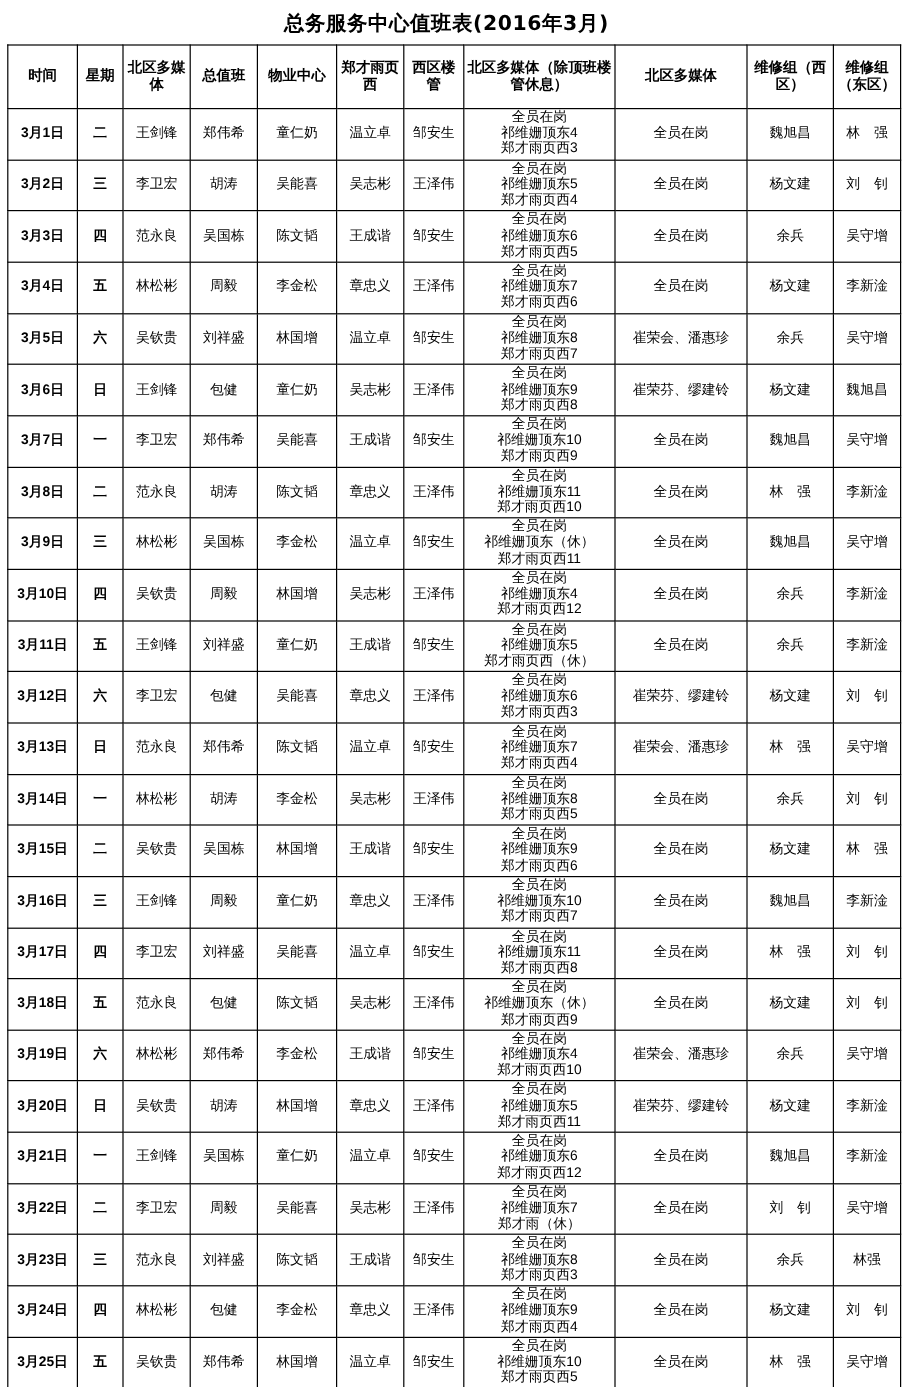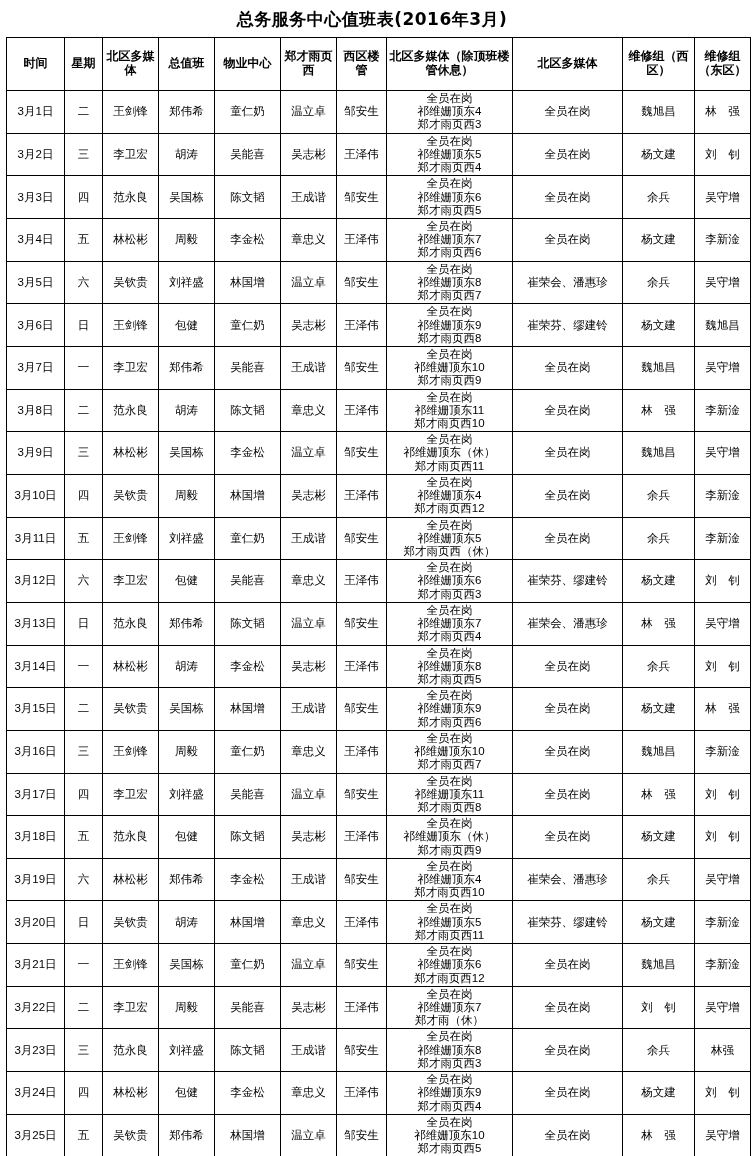--- a/index.html
+++ b/index.html
@@ -48,20 +48,21 @@
     font-size: 12px;
     height: 48px;
     padding: 2px 1px;
   }
   table.sched tbody td {
     height: 29px;
     font-size: 11.5px;
   }
   td.date, td.week {
     font-size: 12px;
+    font-weight: bold;
   }
   td.multi {
     font-size: 10.5px;
     line-height: 1.12;
     white-space: pre-line;
   }
   col.c-date   { width: 58px; }
   col.c-week   { width: 38px; }
   col.c-lead   { width: 56px; }
   col.c-gm     { width: 56px; }

